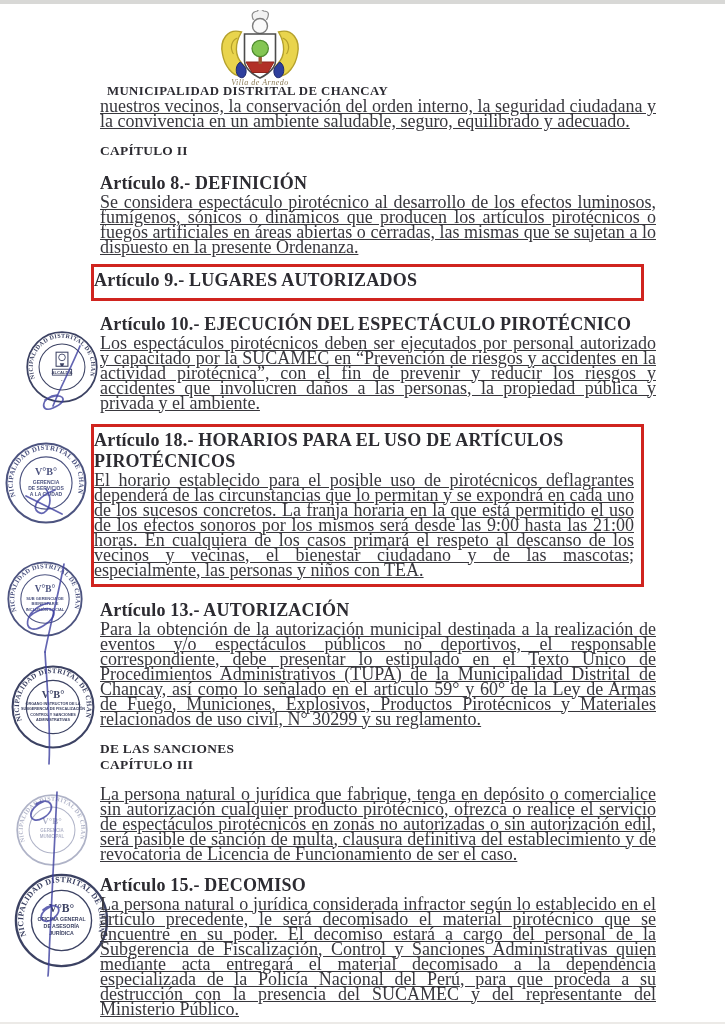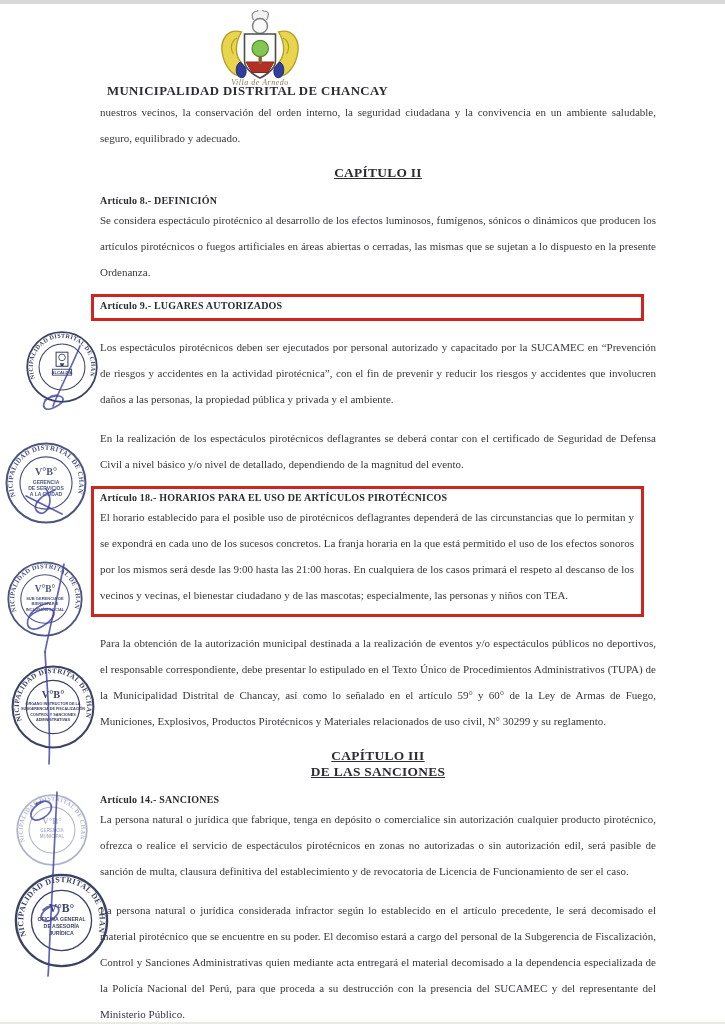--- a/index.html
+++ b/index.html
@@ -17,32 +17,32 @@
     font-size:8px;font-style:italic;color:#8a7a55;letter-spacing:.5px;
   }
   .org-name{
     position:absolute;left:107px;top:80px;
     font-weight:bold;font-size:12.8px;letter-spacing:.4px;color:#2d2c33;
   }
 
   
   .content{position:absolute;left:100px;top:95px;width:556px;}
   .body-text{
-    margin:0;font-size:11px;line-height:26px;text-align:justify;color:#38373d;
-  }
-  .chapter{ text-align:center;font-weight:bold;color:#2c2b31;margin:14px 0 0 0;text-decoration:underline; }
+    margin:0;font-size:18px;line-height:15px;text-align:justify;color:#38373d;text-decoration:underline;
+  }
+  .chapter{ text-align:left;font-weight:bold;color:#2c2b31;margin:14px 0 0 0; }
   .chapter div{font-size:13.4px;line-height:16.5px;letter-spacing:.3px;}
   .article{margin-top:13px;}
   .art-heading{
-    margin:0 0 1px 0;font-size:10px;font-weight:bold;color:#2c2b31;letter-spacing:.2px;
+    margin:0 0 1px 0;font-size:18px;font-weight:bold;color:#2c2b31;letter-spacing:.2px;
   }
   .red-box{
     border:3px solid #d0241f;
     margin:9px 12px 9px -9px;
-    padding:3px 7px 6px 6px;
+    padding:3px 7px 6px 0;
   }
   .red-box .article{margin-top:0;}
 
   
   .stamp{position:absolute;overflow:visible;}
   .stamp .ring-outer{fill:none;stroke-width:2.4;}
   .stamp .ring-inner{fill:none;stroke-width:1.4;}
   .stamp .ring-text{
     font-family:"Liberation Serif", serif;font-weight:bold;font-size:8.2px;
     letter-spacing:.4px;text-anchor:middle;
@@ -193,48 +193,49 @@
       <p class="body-text">Se considera espectáculo pirotécnico al desarrollo de los efectos luminosos, fumígenos, sónicos o dinámicos que producen los artículos pirotécnicos o fuegos artificiales en áreas abiertas o cerradas, las mismas que se sujetan a lo dispuesto en la presente Ordenanza.</p>
     </div>
 
     <div class="red-box">
       <div class="article">
         <h3 class="art-heading">Artículo 9.- LUGARES AUTORIZADOS</h3>
       </div>
     </div>
 
     <div class="article">
+      <h3 class="art-heading">Artículo 10.- EJECUCIÓN DEL ESPECTÁCULO PIROTÉCNICO</h3>
       <p class="body-text">Los espectáculos pirotécnicos deben ser ejecutados por personal autorizado y capacitado por la SUCAMEC en “Prevención de riesgos y accidentes en la actividad pirotécnica”, con el fin de prevenir y reducir los riesgos y accidentes que involucren daños a las personas, la propiedad pública y privada y el ambiente.</p>
     </div>
 
     <div class="article">
-      <p class="body-text">En la realización de los espectáculos pirotécnicos deflagrantes se deberá contar con el certificado de Seguridad de Defensa Civil a nivel básico y/o nivel de detallado, dependiendo de la magnitud del evento.</p>
     </div>
 
     <div class="red-box">
       <div class="article">
         <h3 class="art-heading">Artículo 18.- HORARIOS PARA EL USO DE ARTÍCULOS PIROTÉCNICOS</h3>
         <p class="body-text">El horario establecido para el posible uso de pirotécnicos deflagrantes dependerá de las circunstancias que lo permitan y se expondrá en cada uno de los sucesos concretos. La franja horaria en la que está permitido el uso de los efectos sonoros por los mismos será desde las 9:00 hasta las 21:00 horas. En cualquiera de los casos primará el respeto al descanso de los vecinos y vecinas, el bienestar ciudadano y de las mascotas; especialmente, las personas y niños con TEA.</p>
       </div>
     </div>
 
     <div class="article">
+      <h3 class="art-heading">Artículo 13.- AUTORIZACIÓN</h3>
       <p class="body-text">Para la obtención de la autorización municipal destinada a la realización de eventos y/o espectáculos públicos no deportivos, el responsable correspondiente, debe presentar lo estipulado en el Texto Único de Procedimientos Administrativos (TUPA) de la Municipalidad Distrital de Chancay, así como lo señalado en el artículo 59° y 60° de la Ley de Armas de Fuego, Municiones, Explosivos, Productos Pirotécnicos y Materiales relacionados de uso civil, N° 30299 y su reglamento.</p>
     </div>
 
     <div class="chapter">
+      <div>DE LAS SANCIONES</div>
       <div>CAPÍTULO III</div>
-      <div>DE LAS SANCIONES</div>
-    </div>
-
-    <div class="article">
-      <h3 class="art-heading">Artículo 14.- SANCIONES</h3>
+    </div>
+
+    <div class="article">
       <p class="body-text">La persona natural o jurídica que fabrique, tenga en depósito o comercialice sin autorización cualquier producto pirotécnico, ofrezca o realice el servicio de espectáculos pirotécnicos en zonas no autorizadas o sin autorización edil, será pasible de sanción de multa, clausura definitiva del establecimiento y de revocatoria de Licencia de Funcionamiento de ser el caso.</p>
     </div>
 
     <div class="article">
+      <h3 class="art-heading">Artículo 15.- DECOMISO</h3>
       <p class="body-text">La persona natural o jurídica considerada infractor según lo establecido en el artículo precedente, le será decomisado el material pirotécnico que se encuentre en su poder. El decomiso estará a cargo del personal de la Subgerencia de Fiscalización, Control y Sanciones Administrativas quien mediante acta entregará el material decomisado a la dependencia especializada de la Policía Nacional del Perú, para que proceda a su destrucción con la presencia del SUCAMEC y del representante del Ministerio Público.</p>
     </div>
 
   </div>
 
   <div class="scan-edge"></div>
 </div>
 
 </body></html>

